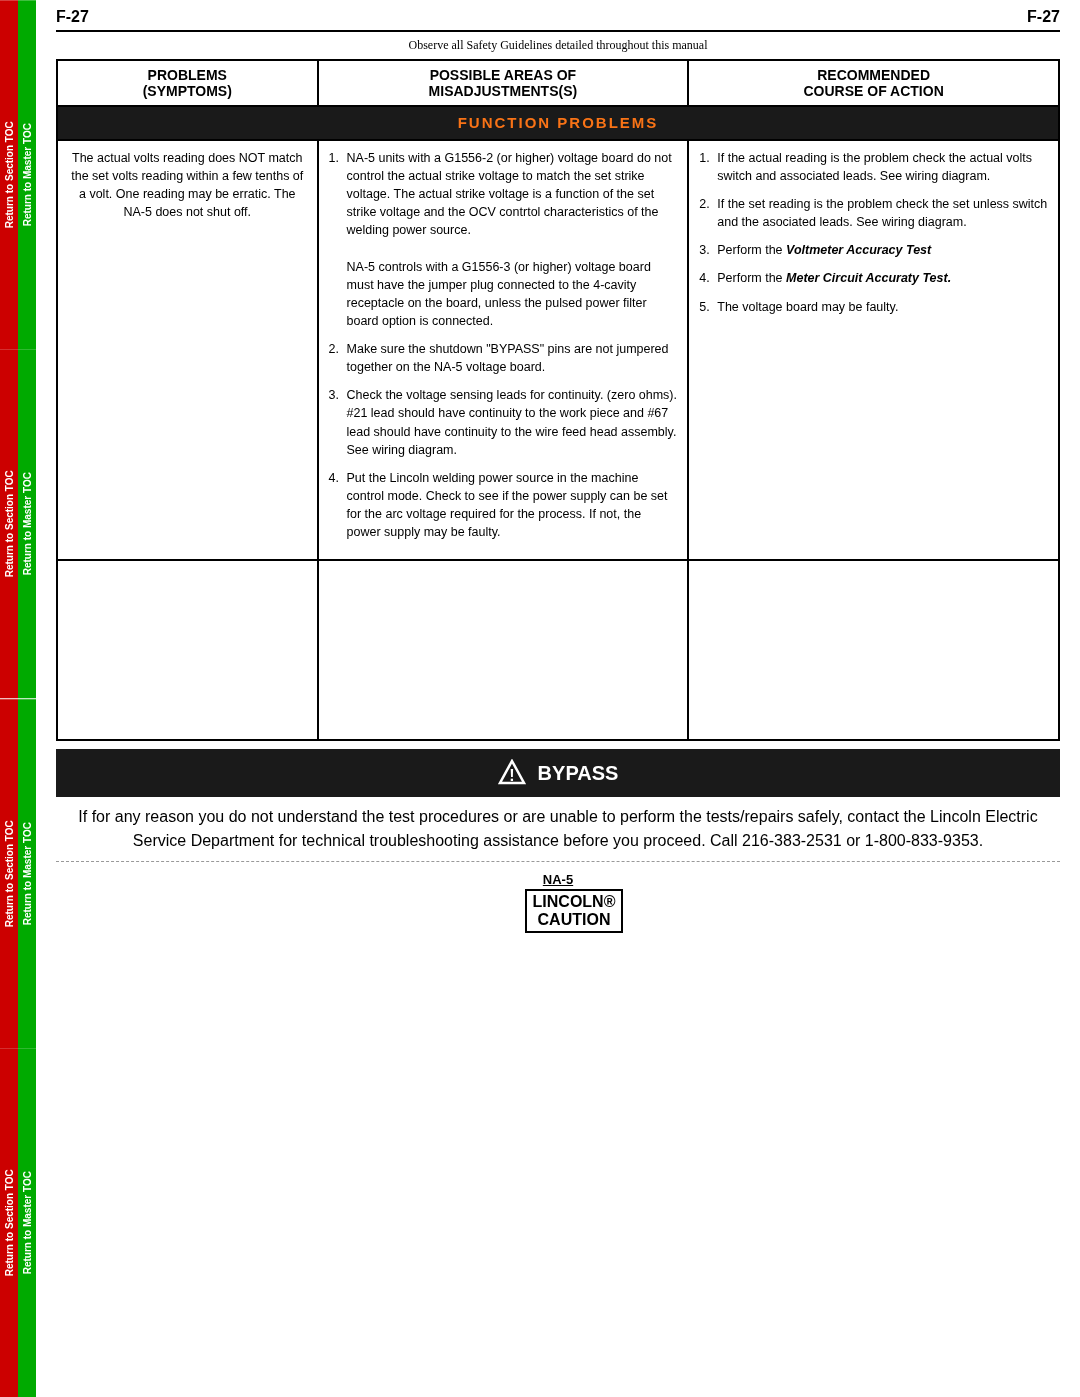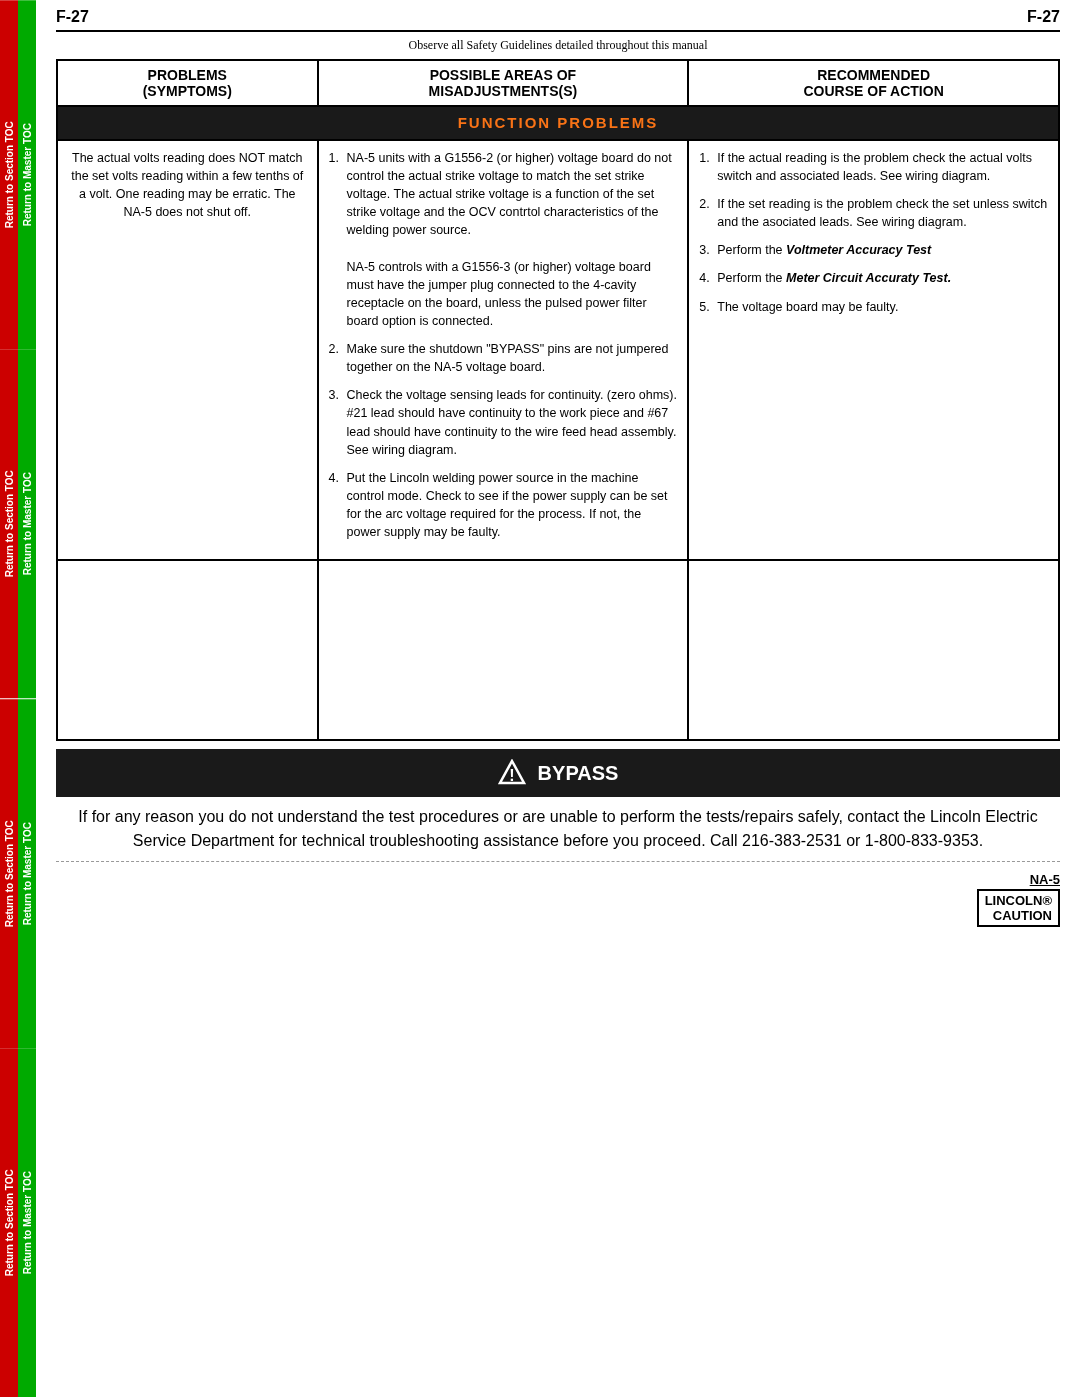--- a/index.html
+++ b/index.html
@@ -170,35 +170,35 @@
       line-height: 1.5;
     }
 
     .footer-divider {
       border: none;
       border-top: 1px dashed #999;
       margin: 4px 0;
     }
 
     .footer-logo-area {
-      text-align: right;
+      text-align: center;
       padding: 6px 0;
       text-decoration: underline;
     }
 
     .footer-model {
       font-weight: bold;
       font-size: 13px;
     }
 
     .lincoln-logo {
       display: inline-block;
       border: 2px solid #000;
       padding: 2px 6px;
-      font-size: 13px;
+      font-size: 16px;
       font-weight: bold;
       margin-top: 2px;
       margin-left: 32px;
     }
 
     strong { font-weight: bold; }
     em { font-style: italic; }
   </style>
 </head>
 <body>

